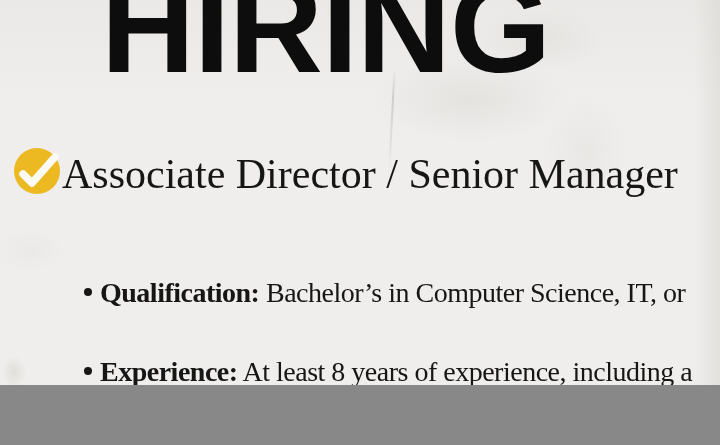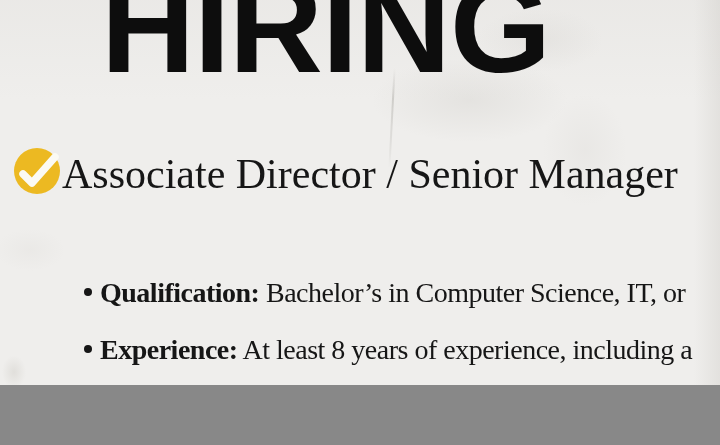--- a/index.html
+++ b/index.html
@@ -46,21 +46,21 @@
     color:var(--text,#161616);
     white-space:nowrap;
   }
   .bullets{
     position:absolute;left:80px;top:276px;width:638px;
     font-size:28px;line-height:33px;
     letter-spacing:-0.5px;
     color:var(--text,#1a1a1a);
   }
   .bullet-item{position:relative;padding-left:20px;white-space:nowrap;font-family:Liberation Serif, serif;}
-  .bullet-item + .bullet-item{margin-top:24px;}
+  .bullet-item + .bullet-item{margin-top:46px;}
   .bullet-dot{
     position:absolute;left:4px;top:12px;width:8px;height:8px;border-radius:50%;
     background:var(--text,#1a1a1a);
   }
   .bullet-label{font-weight:bold;}
   .bullet-line2{display:block;}
 </style>
 </head>
 <body>
 

